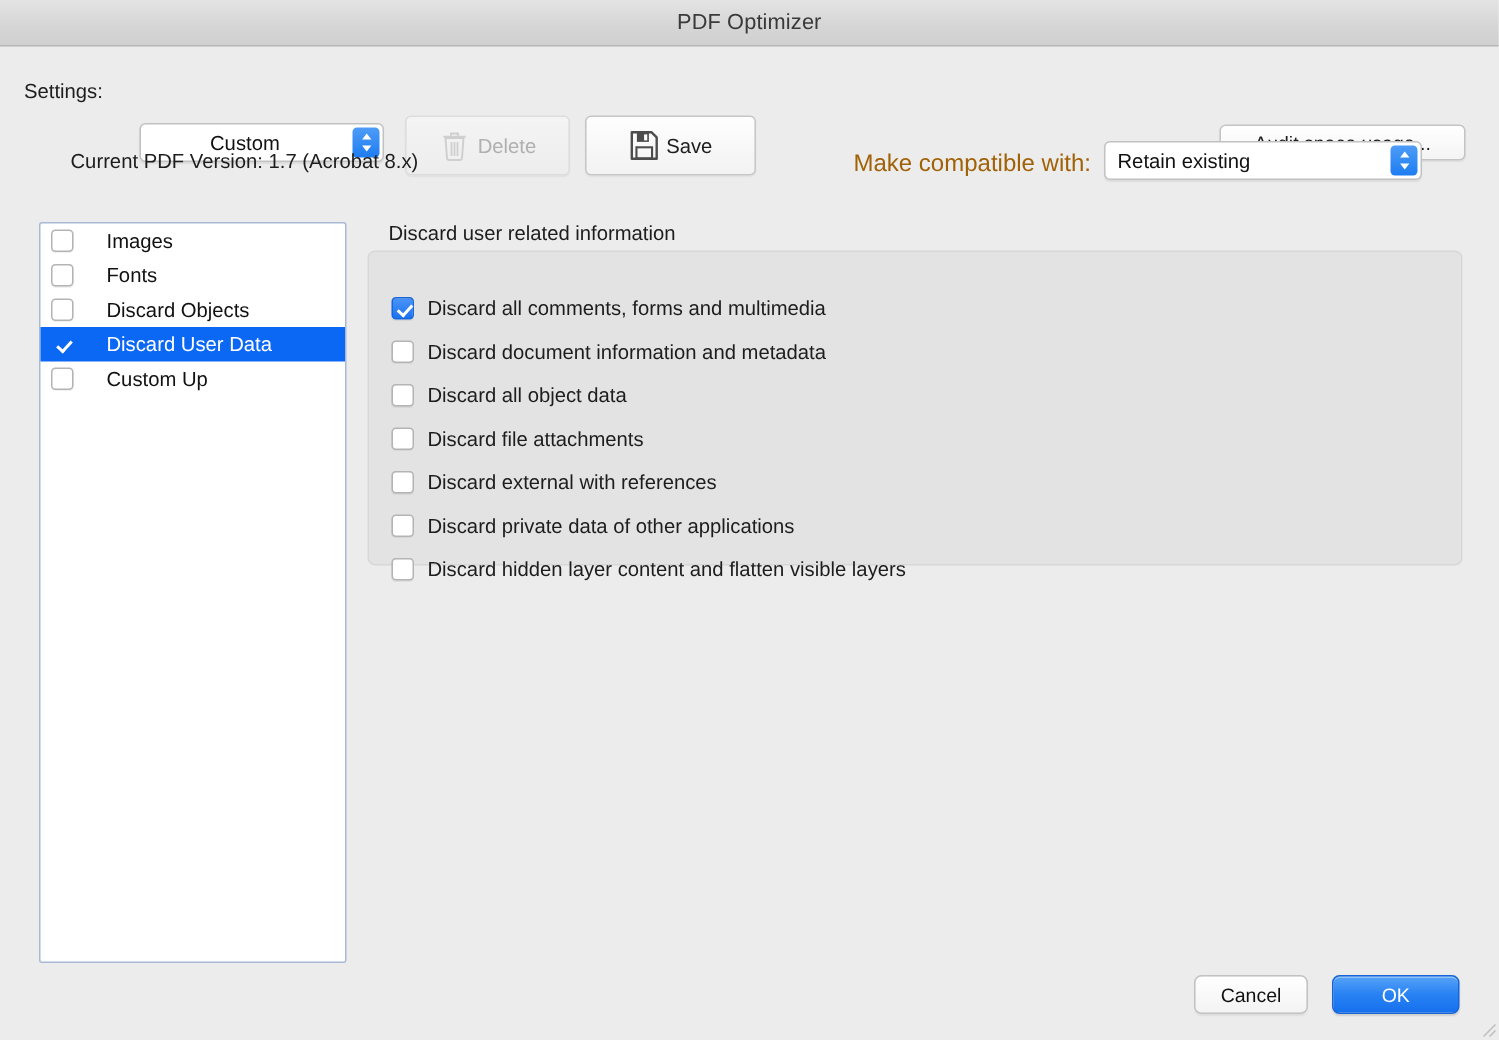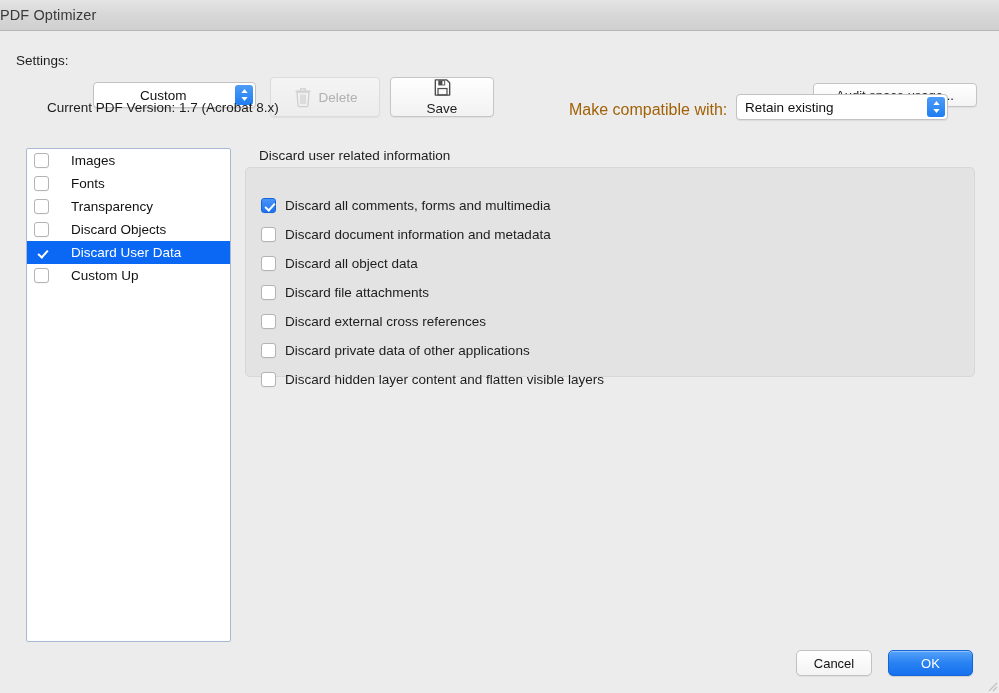--- a/index.html
+++ b/index.html
@@ -20,21 +20,21 @@
   .titlebar {
     position: absolute;
     left: 0; top: 0;
     width: 999px;
     height: 31px;
     background: linear-gradient(to bottom, #e4e4e4 0%, #d6d6d6 55%, #d0d0d0 100%);
     border-bottom: 1px solid #b6b6b6;
     box-sizing: border-box;
     display: flex;
     align-items: center;
-    justify-content: flex-start;
+    justify-content: center;
   }
   .titlebar-title {
     font-size: 14.5px;
     color: #3a3a3a;
     font-weight: normal;
     letter-spacing: 0.1px;
   }
 
   
   .settings-row {
@@ -102,21 +102,21 @@
     box-shadow: 0 1px 1px rgba(0,0,0,0.05);
   }
   #delete-button {
     left: 270px; top: 45px;
     width: 110px; height: 40px;
     background: linear-gradient(to bottom, #f4f4f4 0%, #ededed 100%);
     border-color: #dcdcdc;
   }
   #save-button {
     left: 390px; top: 45px;
-    width: 104px; height: 40px; flex-direction: column;
+    width: 114px; height: 40px;
   }
   .tool-btn-label {
     font-size: 13.5px;
     color: #1d1d1d;
   }
   .tool-btn-label.disabled { color: #b0b0b0; }
 
   
   #audit-button {
     position: absolute;
@@ -343,24 +343,20 @@
     <div class="sidebar-item">
       <div class="cbox"></div>
       <span class="sidebar-item-label">Images</span>
     </div>
     <div class="sidebar-item">
       <div class="cbox"></div>
       <span class="sidebar-item-label">Fonts</span>
     </div>
     <div class="sidebar-item">
       <div class="cbox"></div>
-      <span class="sidebar-item-label">Transparency</span>
-    </div>
-    <div class="sidebar-item">
-      <div class="cbox"></div>
       <span class="sidebar-item-label">Discard Objects</span>
     </div>
     <div class="sidebar-item selected">
       <div class="cbox checked"></div>
       <span class="sidebar-item-label">Discard User Data</span>
     </div>
     <div class="sidebar-item">
       <div class="cbox"></div>
       <span class="sidebar-item-label">Custom Up</span>
     </div>
@@ -379,21 +375,21 @@
     <div class="panel-row">
       <div class="cbox"></div>
       <span class="panel-row-label">Discard all object data</span>
     </div>
     <div class="panel-row">
       <div class="cbox"></div>
       <span class="panel-row-label">Discard file attachments</span>
     </div>
     <div class="panel-row">
       <div class="cbox"></div>
-      <span class="panel-row-label">Discard external cross references</span>
+      <span class="panel-row-label">Discard external with references</span>
     </div>
     <div class="panel-row">
       <div class="cbox"></div>
       <span class="panel-row-label">Discard private data of other applications</span>
     </div>
     <div class="panel-row">
       <div class="cbox"></div>
       <span class="panel-row-label">Discard hidden layer content and flatten visible layers</span>
     </div>
   </div>

